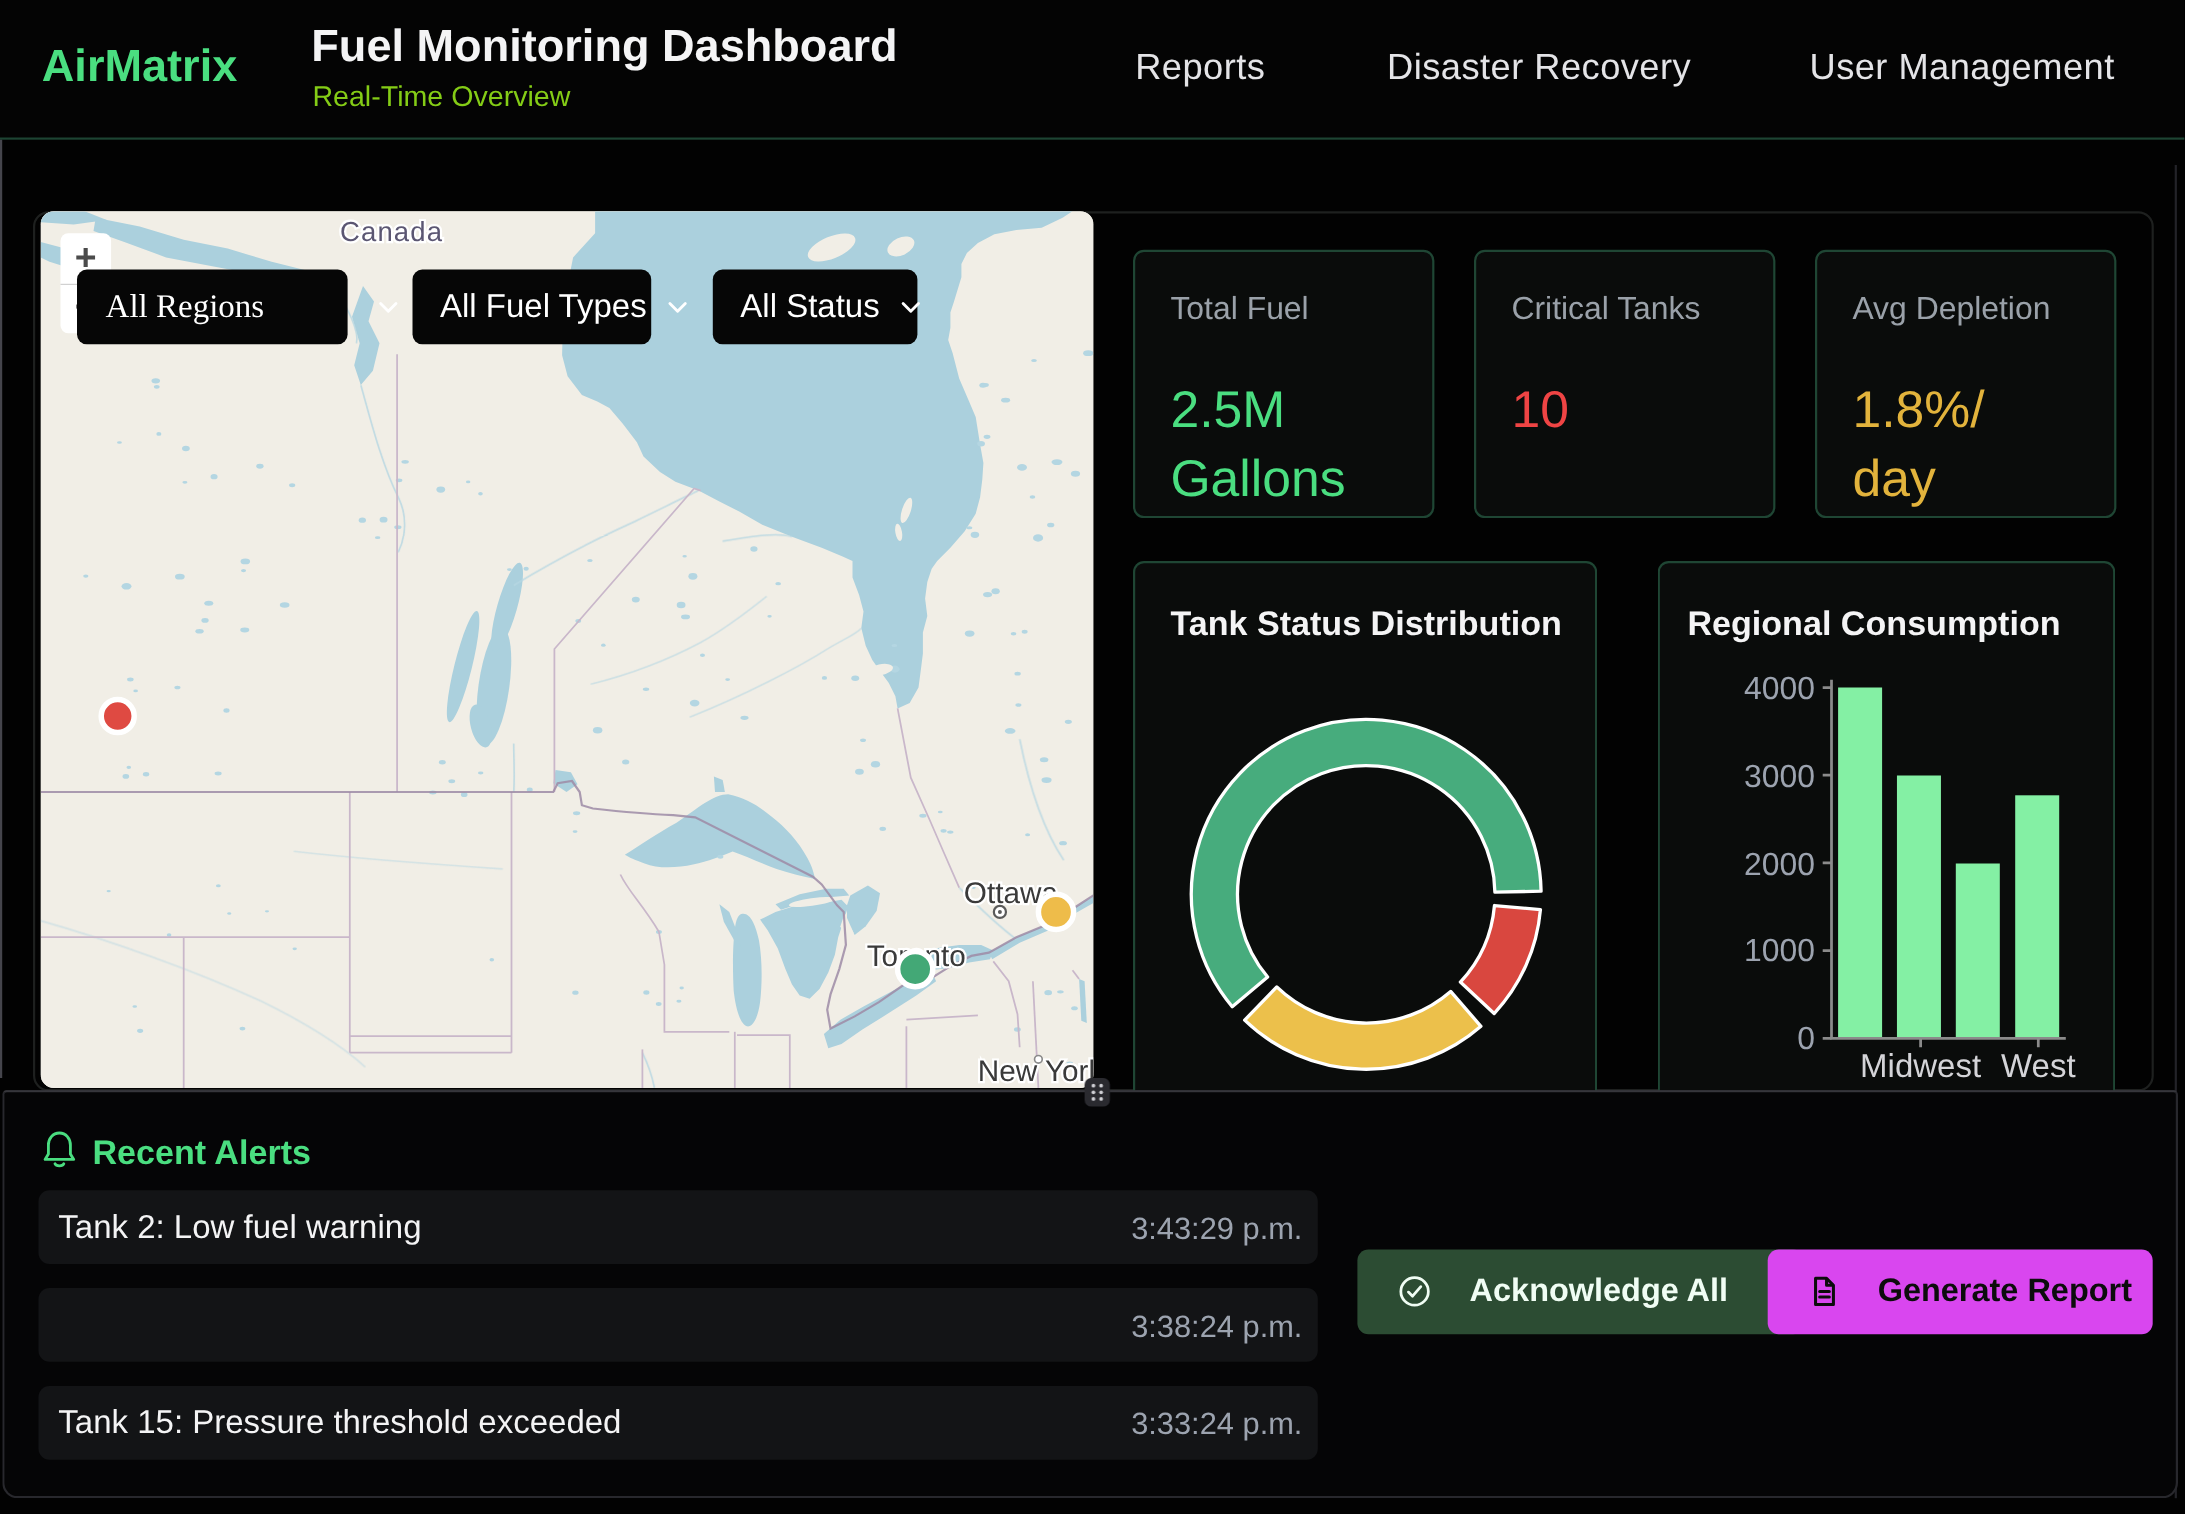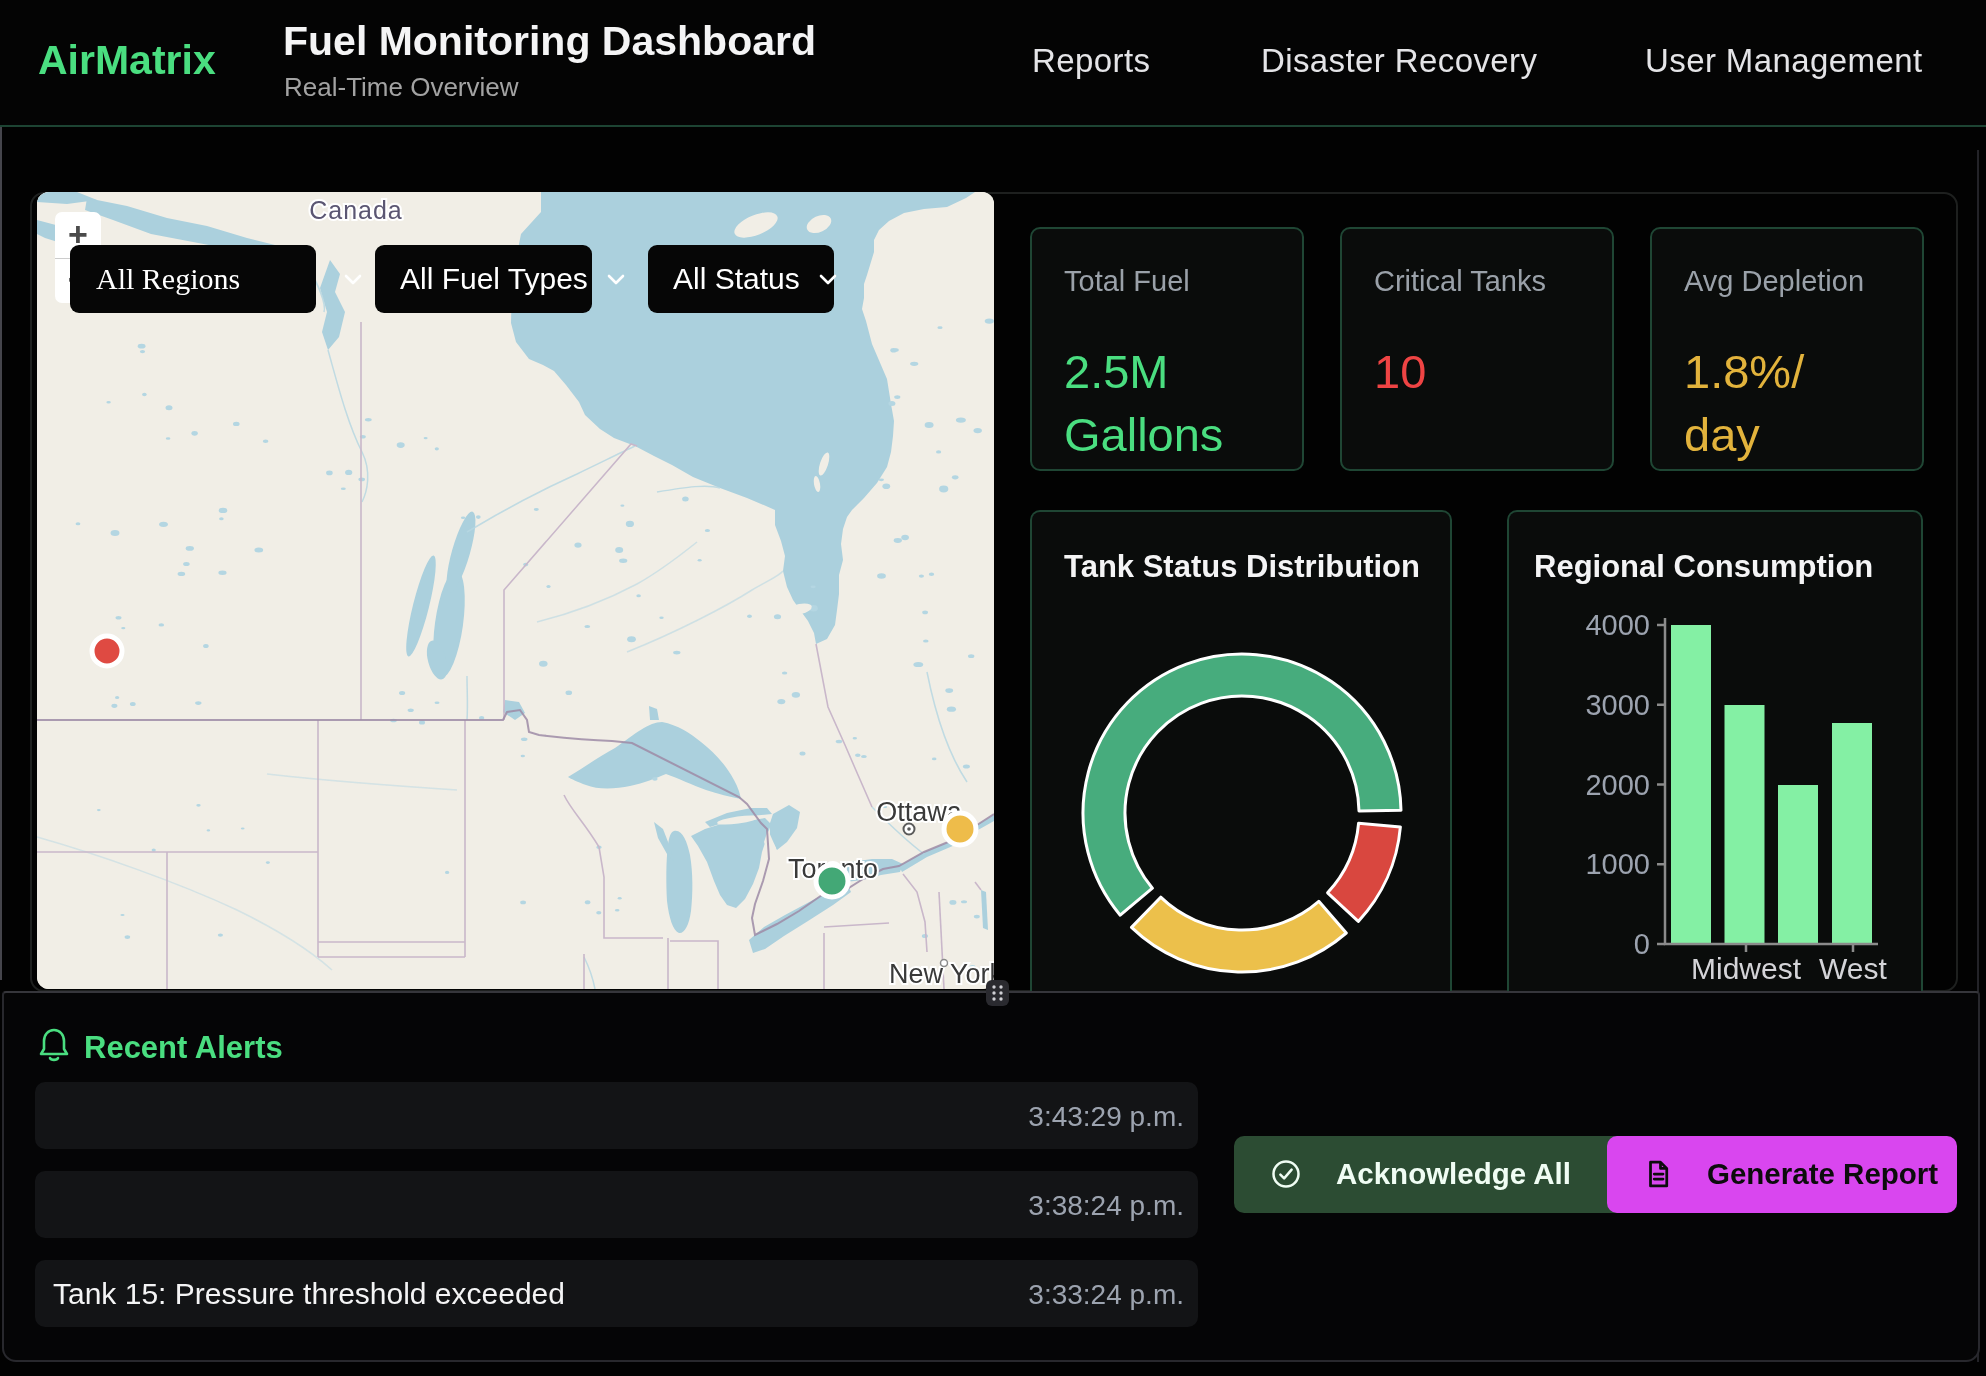--- a/index.html
+++ b/index.html
@@ -4,21 +4,21 @@
 <style>
   html,body{margin:0;padding:0;background:#020202;}
   body{width:1986px;height:1376px;position:relative;overflow:hidden;
        font-family:"Liberation Sans",sans-serif;}
   .abs{position:absolute;}
   
   #header{left:0;top:0;width:1986px;height:125px;background:#040404;
           border-bottom:2px solid #1d4433;}
   #logo{left:38px;top:37px;font-size:41px;font-weight:bold;color:#4ade80;}
   #htitle{left:283px;top:18px;font-size:41px;font-weight:bold;color:#f4f4f5;}
-  #hsub{left:284px;top:72px;font-size:26px;color:#a3a3a3;}
+  #hsub{left:284px;top:72px;font-size:26px;color:#84cc16;}
   .nav{top:42px;font-size:33px;letter-spacing:0.4px;color:#e4e4e7;}
   
   #topwrap{left:30px;top:192px;width:1928px;height:800px;
            border:2px solid #1e201f;border-radius:14px;background:#020202;box-sizing:border-box;}
   #mapbox{left:37px;top:192px;width:957px;height:797px;border-radius:12px;
           overflow:hidden;background:#f1eee6;}
   
   .dd{top:245px;height:68px;background:#060606;border-radius:9px;color:#fff;
       font-size:30px;line-height:68px;box-sizing:border-box;}
   .dd .chev{position:absolute;top:0;}
@@ -396,20 +396,21 @@
  </g>
 </svg>
 </div>
 <svg class="abs" width="34" height="36" viewBox="0 0 34 36" style="left:37px;top:1027px;">
  <path d="M 17 3 C 11 3 7 8 7 14 L 7 22 L 4 27 L 30 27 L 27 22 L 27 14 C 27 8 23 3 17 3 Z" fill="none" stroke="#4ade80" stroke-width="2.6" stroke-linejoin="round"></path>
  <path d="M 13 31 C 14 33.5 20 33.5 21 31" fill="none" stroke="#4ade80" stroke-width="2.6" stroke-linecap="round"></path>
 </svg>
 
 <div class="abs" id="alerthead">Recent Alerts</div>
 <div class="abs arow" style="top:1082px;">
+    <span class="atext">Tank 2: Low fuel warning</span>
     <span class="atime">3:43:29 p.m.</span>
   </div>
 <div class="abs arow" style="top:1171px;">
     <span class="atime">3:38:24 p.m.</span>
   </div>
 <div class="abs arow" style="top:1260px;">
     <span class="atext">Tank 15: Pressure threshold exceeded</span>
     <span class="atime">3:33:24 p.m.</span>
   </div>
 <div class="abs btn" style="left:1234px;top:1136px;width:406px;background:#2c4c33;color:#f0fdf4;">

